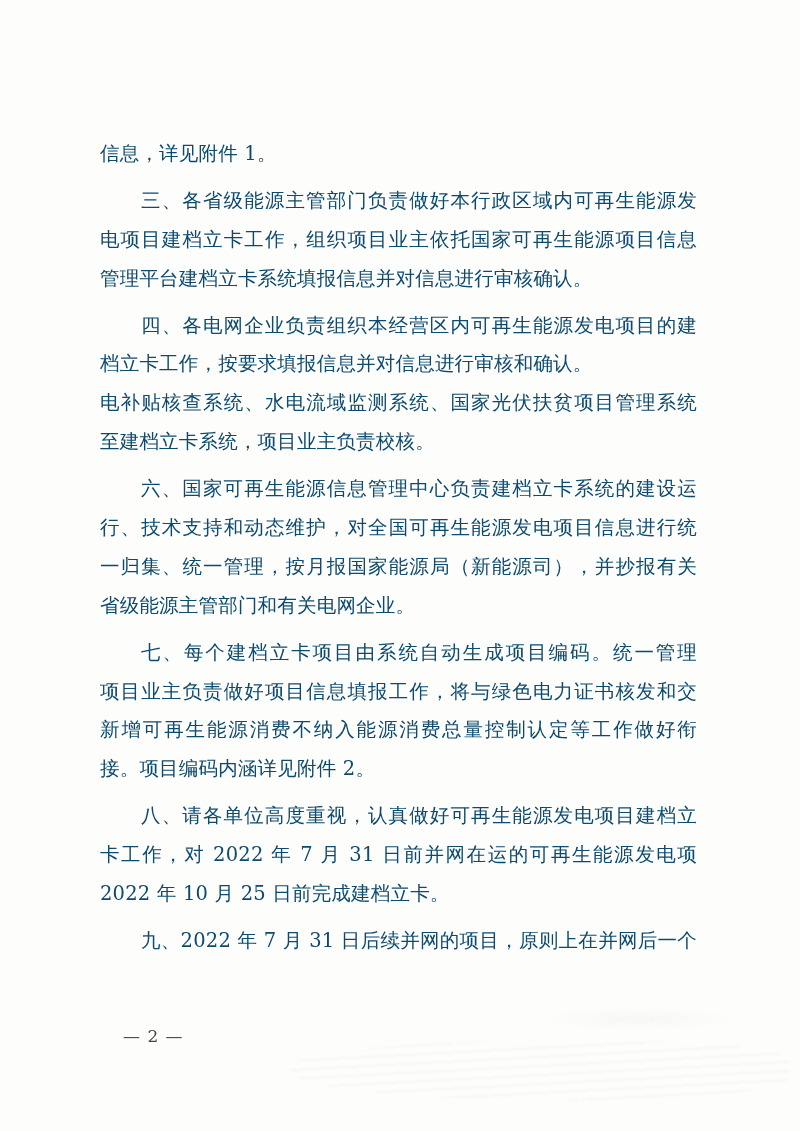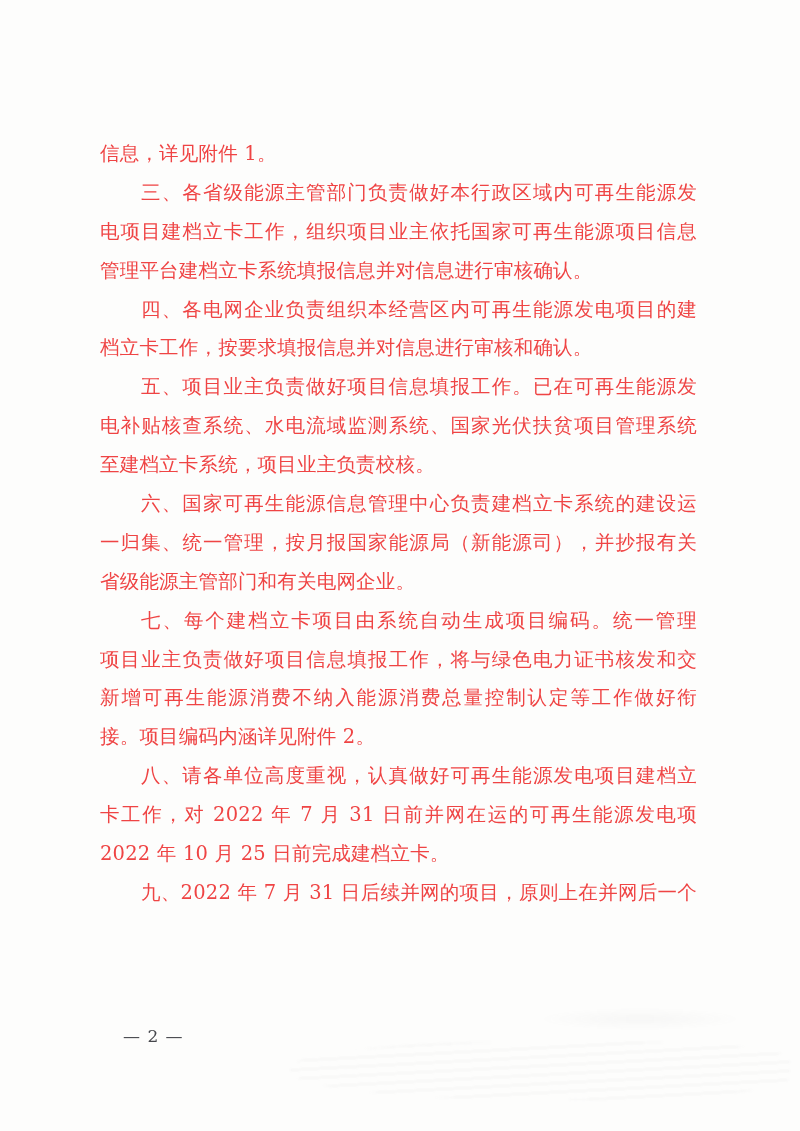--- a/index.html
+++ b/index.html
@@ -18,34 +18,35 @@
   .text-block {
     position: absolute;
     left: 100px;
     top: 135px;
     width: 597px;
   }
   .line {
     height: 38.9px;
     line-height: 38.9px;
     font-size: 19.5px;
-    color: #ef4444;
+    color: #0c4a6e;
     letter-spacing: 0.2px;
     overflow: hidden;
     white-space: nowrap;
     text-align: left;
   }
   .line.justify {
     white-space: normal;
     text-align: justify;
     text-align-last: justify;
     text-justify: inter-character;
   }
   .line.indent {
     text-indent: 41px;
+    margin-top: 8px;
   }
   .footer {
     position: absolute;
     left: 123px;
     top: 1023px;
     height: 26px;
     line-height: 26px;
     font-size: 17px;
     letter-spacing: 1px;
     color: #46474c;
@@ -83,24 +84,24 @@
 <div class="paper">
 
   <div class="text-block" id="text-block">
 
   <div class="line">信息，详见附件 1。</div>
       <div class="line indent justify">三、各省级能源主管部门负责做好本行政区域内可再生能源发</div>
       <div class="line justify">电项目建档立卡工作，组织项目业主依托国家可再生能源项目信息</div>
       <div class="line">管理平台建档立卡系统填报信息并对信息进行审核确认。</div>
       <div class="line indent justify">四、各电网企业负责组织本经营区内可再生能源发电项目的建</div>
       <div class="line">档立卡工作，按要求填报信息并对信息进行审核和确认。</div>
-      <div class="line indent justify">五、项目业主负责做好项目信息填报工作。已在可再生能源发</div>
       <div class="line justify">电补贴核查系统、水电流域监测系统、国家光伏扶贫项目管理系统</div>
       <div class="line">至建档立卡系统，项目业主负责校核。</div>
       <div class="line indent justify">六、国家可再生能源信息管理中心负责建档立卡系统的建设运</div>
+      <div class="line justify">行、技术支持和动态维护，对全国可再生能源发电项目信息进行统</div>
       <div class="line justify">一归集、统一管理，按月报国家能源局（新能源司），并抄报有关</div>
       <div class="line">省级能源主管部门和有关电网企业。</div>
       <div class="line indent justify">七、每个建档立卡项目由系统自动生成项目编码。统一管理</div>
       <div class="line justify">项目业主负责做好项目信息填报工作，将与绿色电力证书核发和交易、</div>
       <div class="line justify">新增可再生能源消费不纳入能源消费总量控制认定等工作做好衔</div>
       <div class="line">接。项目编码内涵详见附件 2。</div>
       <div class="line indent justify">八、请各单位高度重视，认真做好可再生能源发电项目建档立</div>
       <div class="line justify">卡工作，对 2022 年 7 月 31 日前并网在运的可再生能源发电项目，</div>
       <div class="line">2022 年 10 月 25 日前完成建档立卡。</div>
       <div class="line indent justify">九、2022 年 7 月 31 日后续并网的项目，原则上在并网后一个月</div>

